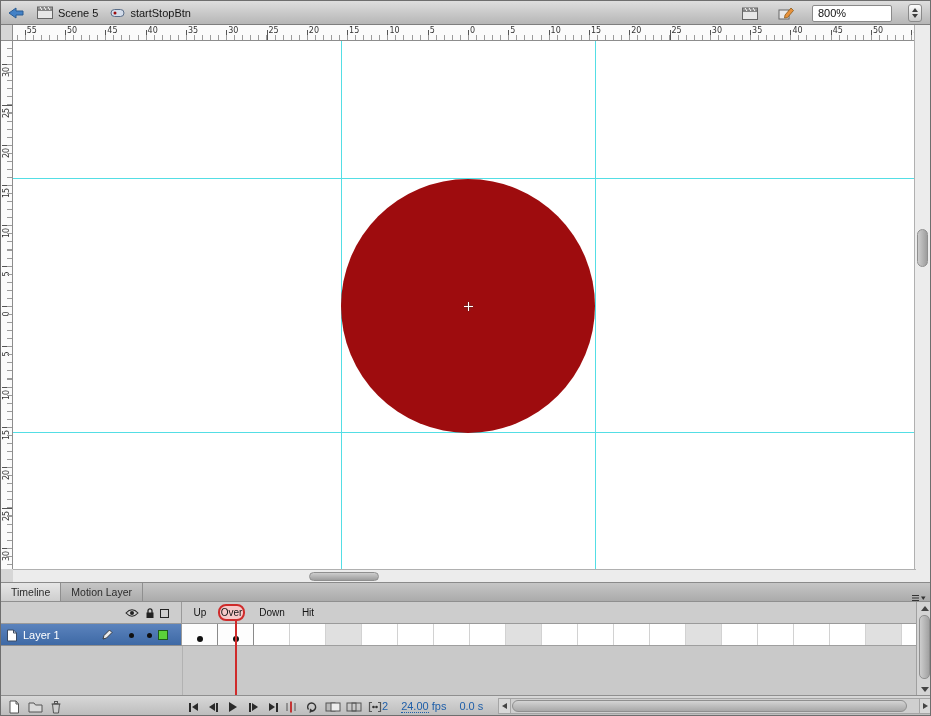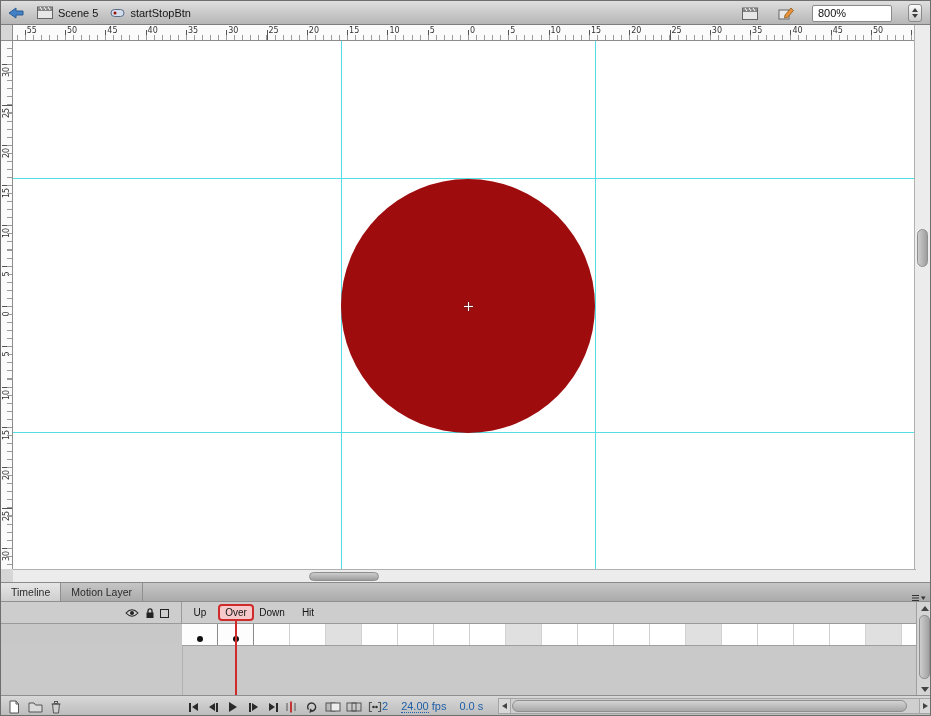--- a/index.html
+++ b/index.html
@@ -287,27 +287,40 @@
           <circle cx="7" cy="5" r="2" fill="#222"></circle>
         </svg>
       <svg class="hdr-icon" style="left:144px; top:5px;" width="10" height="12" viewBox="0 0 10 12">
           <path d="M3 6 V3.8 A2 2 0 0 1 7 3.8 V6" fill="none" stroke="#222" stroke-width="1.3"></path>
           <rect x="1.5" y="5.5" width="7" height="5.5" fill="#222"></rect>
         </svg>
       <div class="hdr-icon sq-outline" style="left:159px; top:7px;"></div>
     </div>
     <div class="frame-header">
         <div class="flab" style="left: 0px; width: 36px;">Up</div>
-        <div class="flab flab-sel" style="left: 36px; width: 36px;">Over</div>
+        <div class="flab flab-sel" style="left: 36px; width: 27px; border-radius: 8px;">Over</div>
         <div class="flab" style="left: 72px; width: 36px;">Down</div>
         <div class="flab" style="left: 108px; width: 36px;">Hit</div>
       </div>
   </div>
 
   <div class="tl-layerrow">
+    <div class="layer-left">
+      <svg class="lrow-icon" style="left:5px; top:5px;" width="12" height="13" viewBox="0 0 12 13">
+          <path d="M1.5 1 h6 l3 3 v8 h-9 z" fill="#fff" stroke="#3a4a63"></path>
+          <path d="M7.5 1 v3 h3" fill="none" stroke="#3a4a63"></path>
+        </svg>
+      <span class="layer-name">Layer 1</span>
+      <svg class="lrow-icon" style="left:100px; top:4px;" width="13" height="13" viewBox="0 0 13 13">
+          <path d="M2 11 L3 7.5 L8.5 2 L11 4.5 L5.5 10 Z" fill="#ececec" stroke="#333" stroke-width="0.9"></path>
+        </svg>
+      <div class="dot" style="left:128px;"></div>
+      <div class="dot" style="left:146px;"></div>
+      <div class="swatch" style="background: rgb(91, 210, 58);"></div>
+    </div>
     <div class="frames-row">
         <div class="fcell fcell-key" style="left: 0px; width: 36px;">
           <div class="kdot"></div>
         </div>
         <div class="fcell fcell-key" style="left: 36px; width: 36px;">
           <div class="kdot"></div>
         </div>
         <div class="fcell" style="left: 72px; width: 36px;"></div>
         <div class="fcell" style="left: 108px; width: 36px;"></div>
         <div class="fcell fcell-5" style="left: 144px; width: 36px;"></div>

